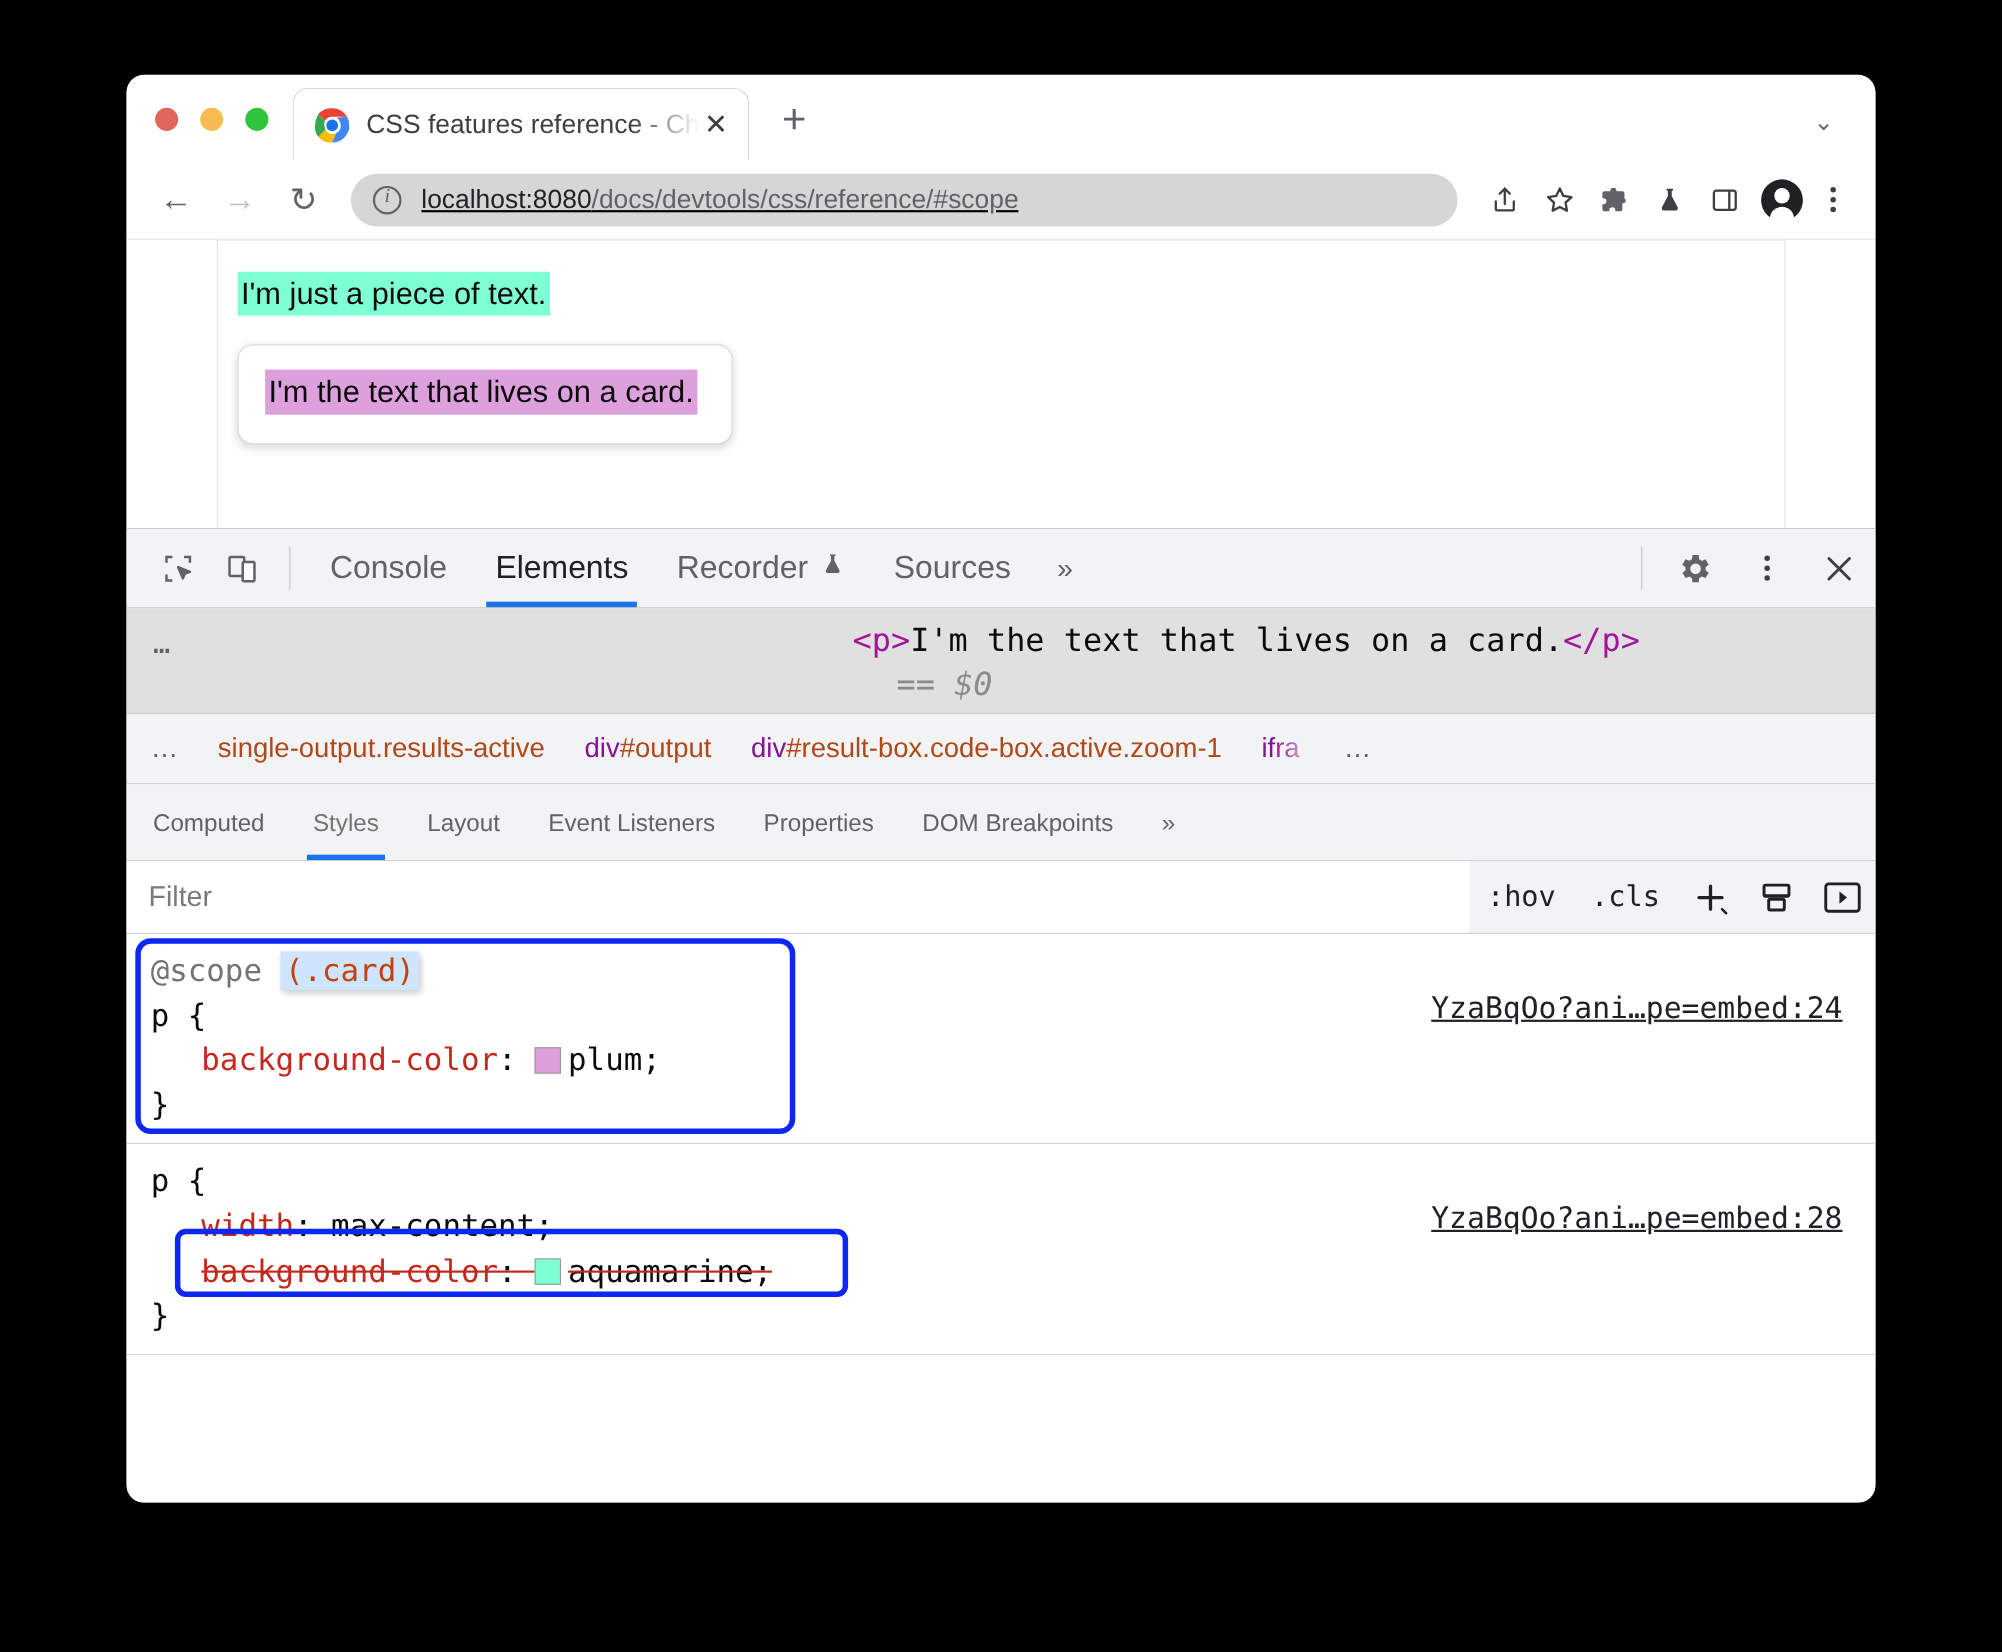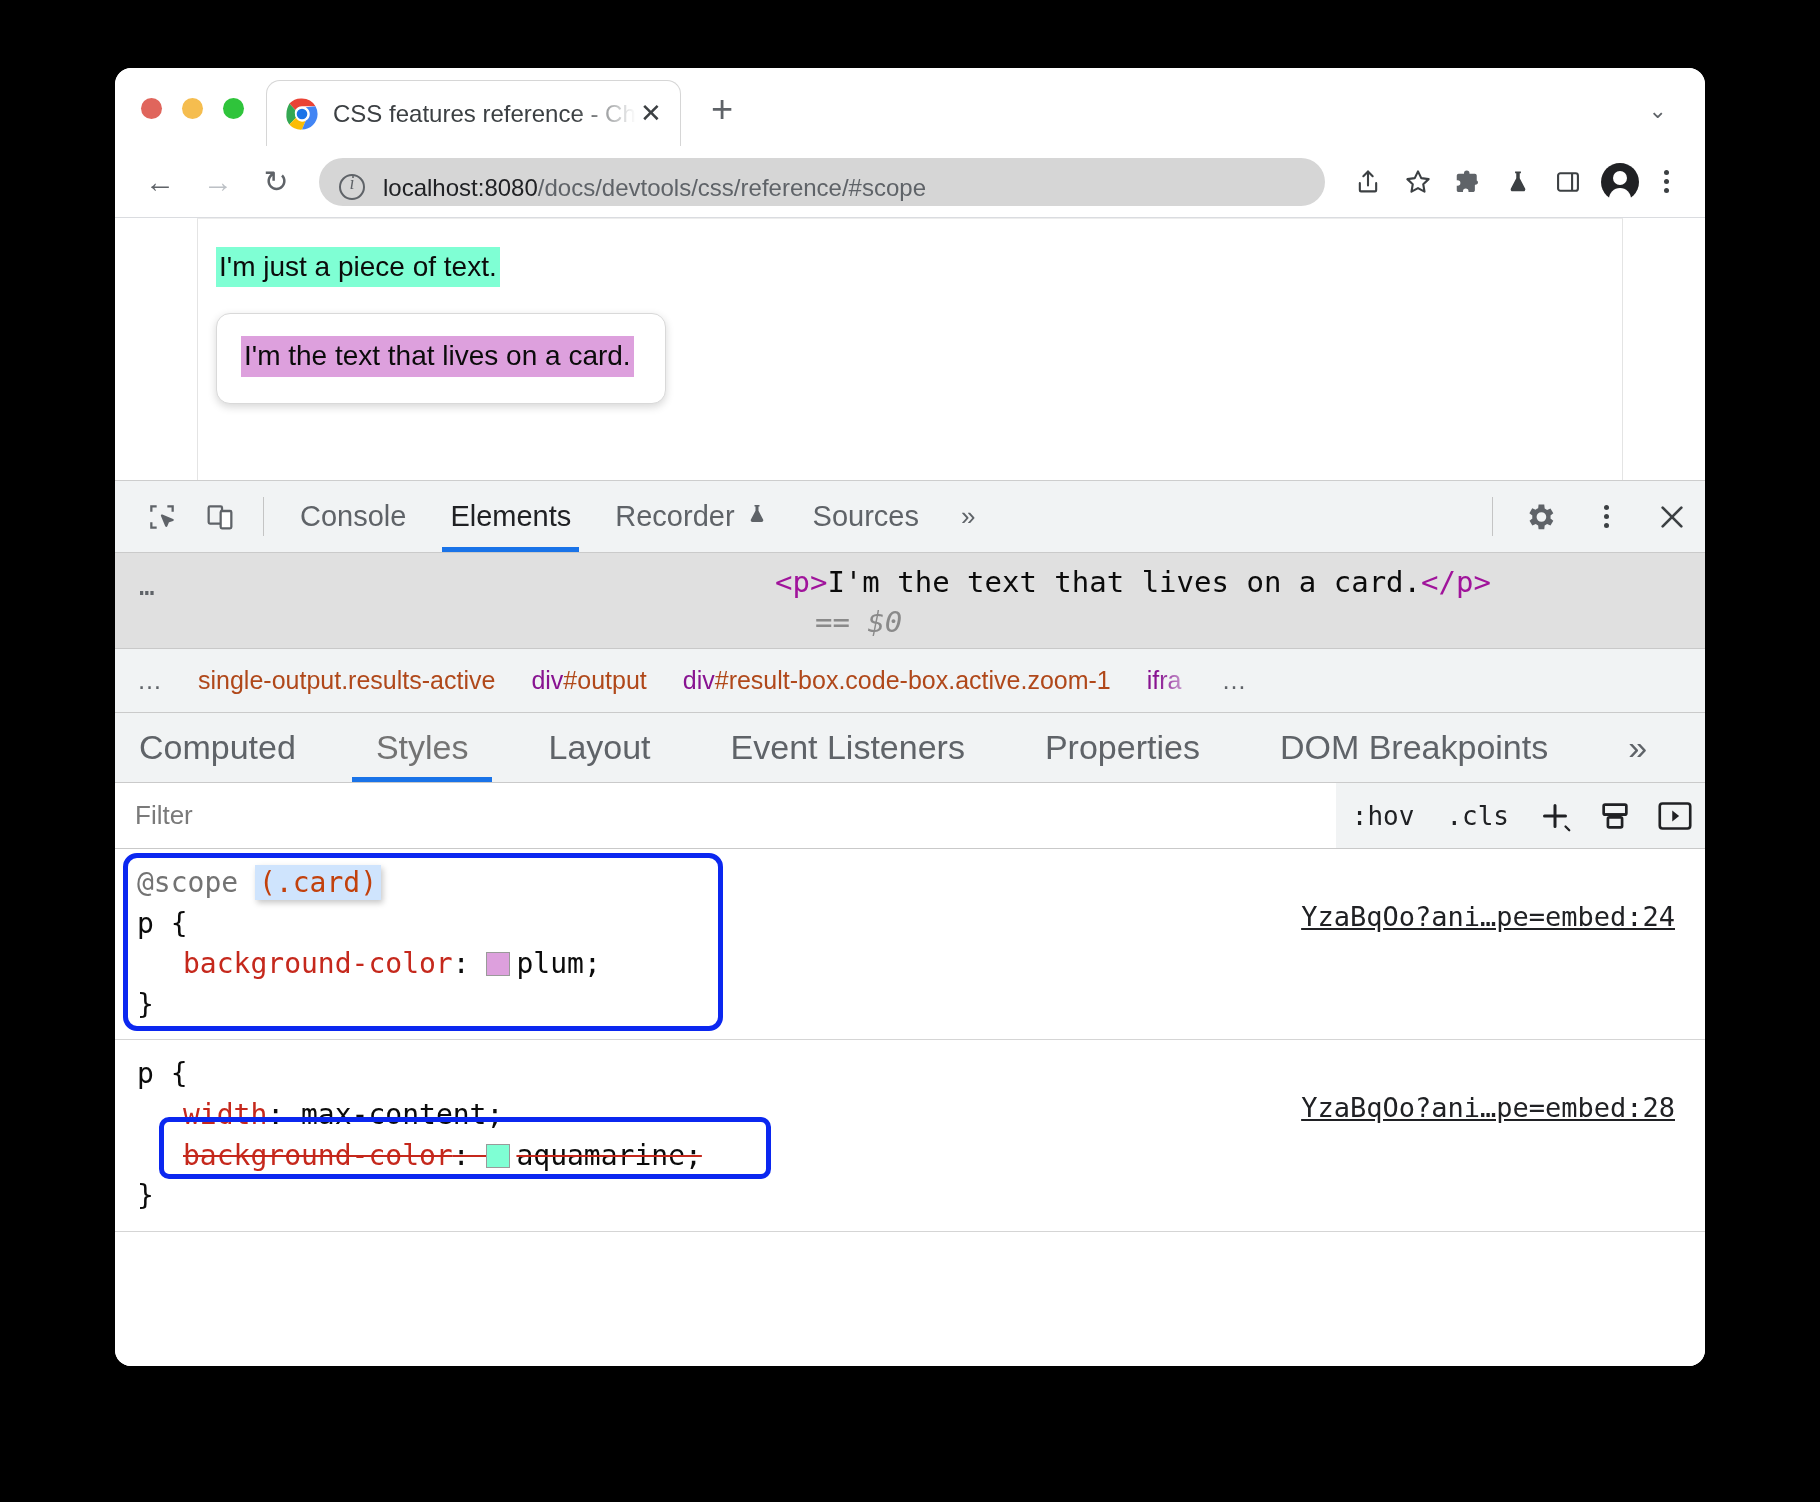--- a/index.html
+++ b/index.html
@@ -107,24 +107,25 @@
     font-size: 30px; color: #5f6368;
     cursor: pointer;
     margin-right: 12px;
   }
   .nav-btn.disabled { color: #bdc1c6; }
   .omnibox {
     flex: 1;
     height: 48px;
     background: #d6d6d6;
     border-radius: 24px;
-    display: flex; align-items: flex-start;
+    display: flex; align-items: center;
     padding: 16px 20px;
     margin: 0 14px 0 8px;
     min-width: 0;
+    text-decoration: underline;
   }
   .omni-info {
     width: 26px; height: 26px;
     border: 2px solid #5f6368;
     border-radius: 50%;
     margin-right: 18px;
     flex: 0 0 26px;
     position: relative;
   }
   .omni-info::after {
@@ -331,22 +332,22 @@
   
   .pane-tabs {
     height: 70px;
     background: #f1f3f4;
     display: flex; align-items: stretch;
     border-bottom: 1px solid #cacaca;
     overflow: hidden;
   }
   .pane-tab {
     display: flex; align-items: center;
-    padding: 0 40px;
-    font-size: 34px; color: #5f6368;
+    padding: 0 22px;
+    font-size: 22px; color: #5f6368;
     cursor: pointer; position: relative;
     white-space: nowrap;
   }
   .pane-tab:first-child { padding-left: 24px; }
   .pane-tab.active { color: #737373; }
   .pane-tab.active::after {
     content: "";
     position: absolute;
     left: 16px; right: 16px; bottom: 0;
     height: 5px; background: #1a73e8;

